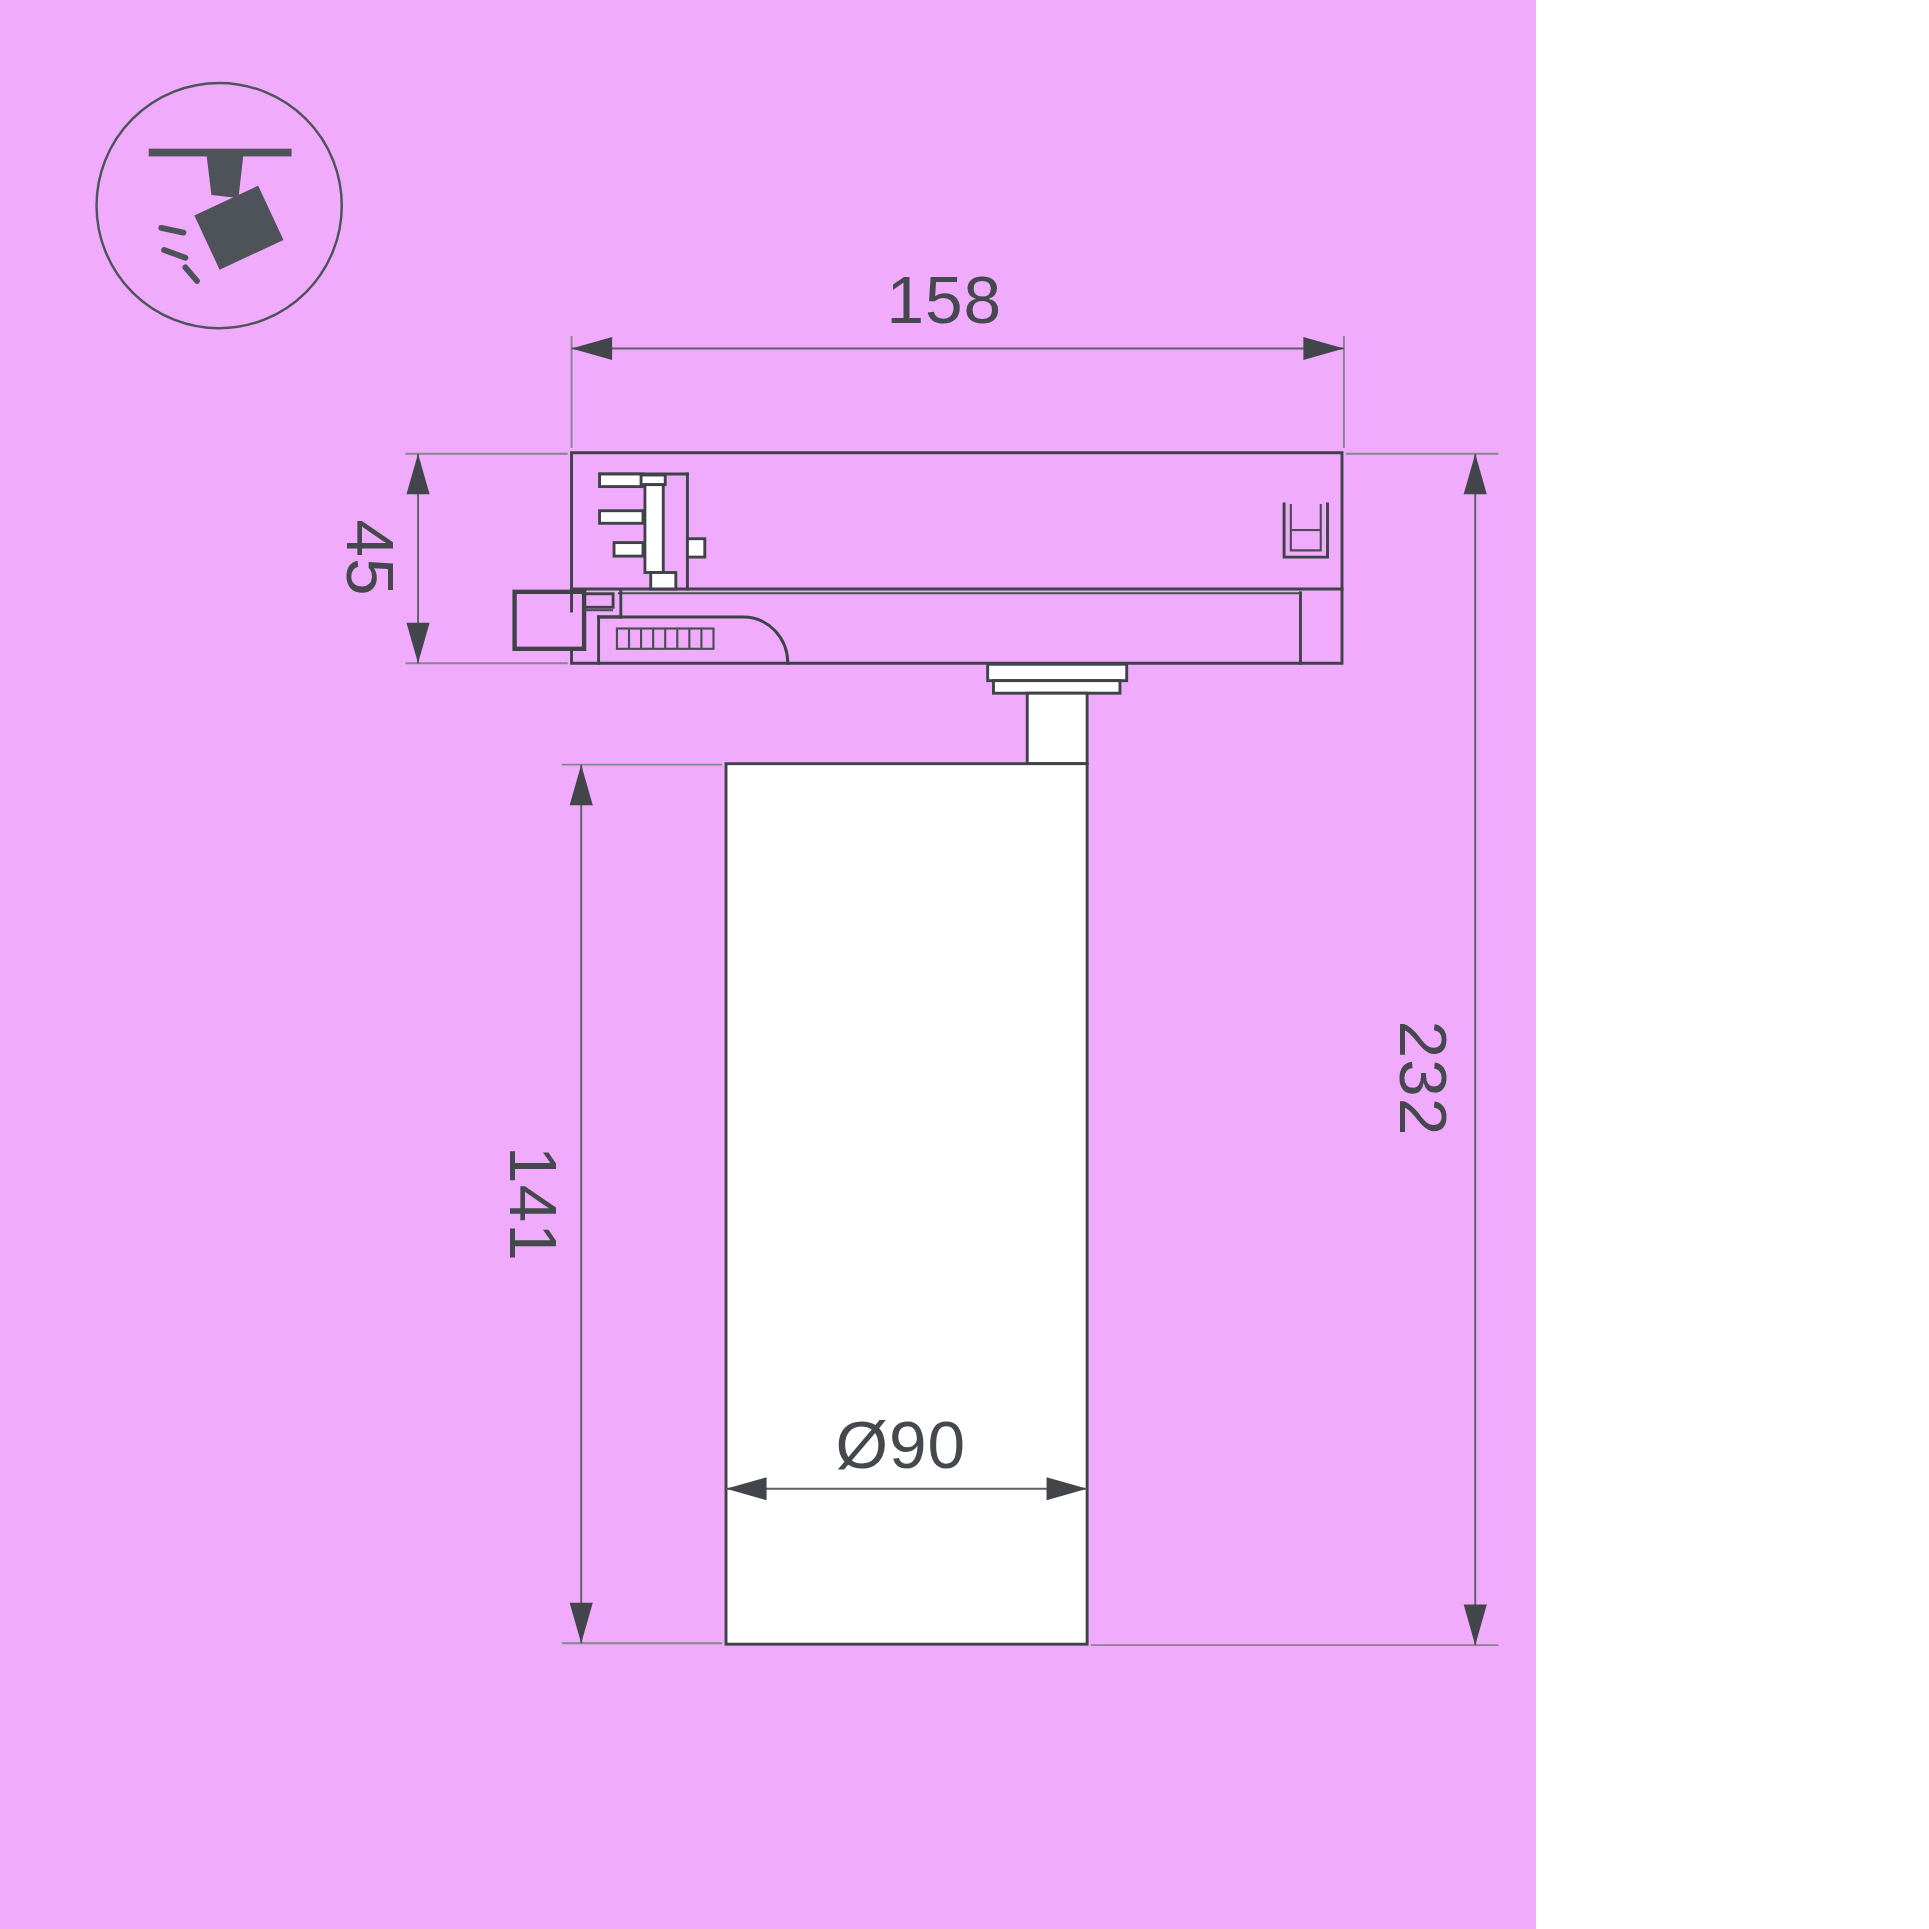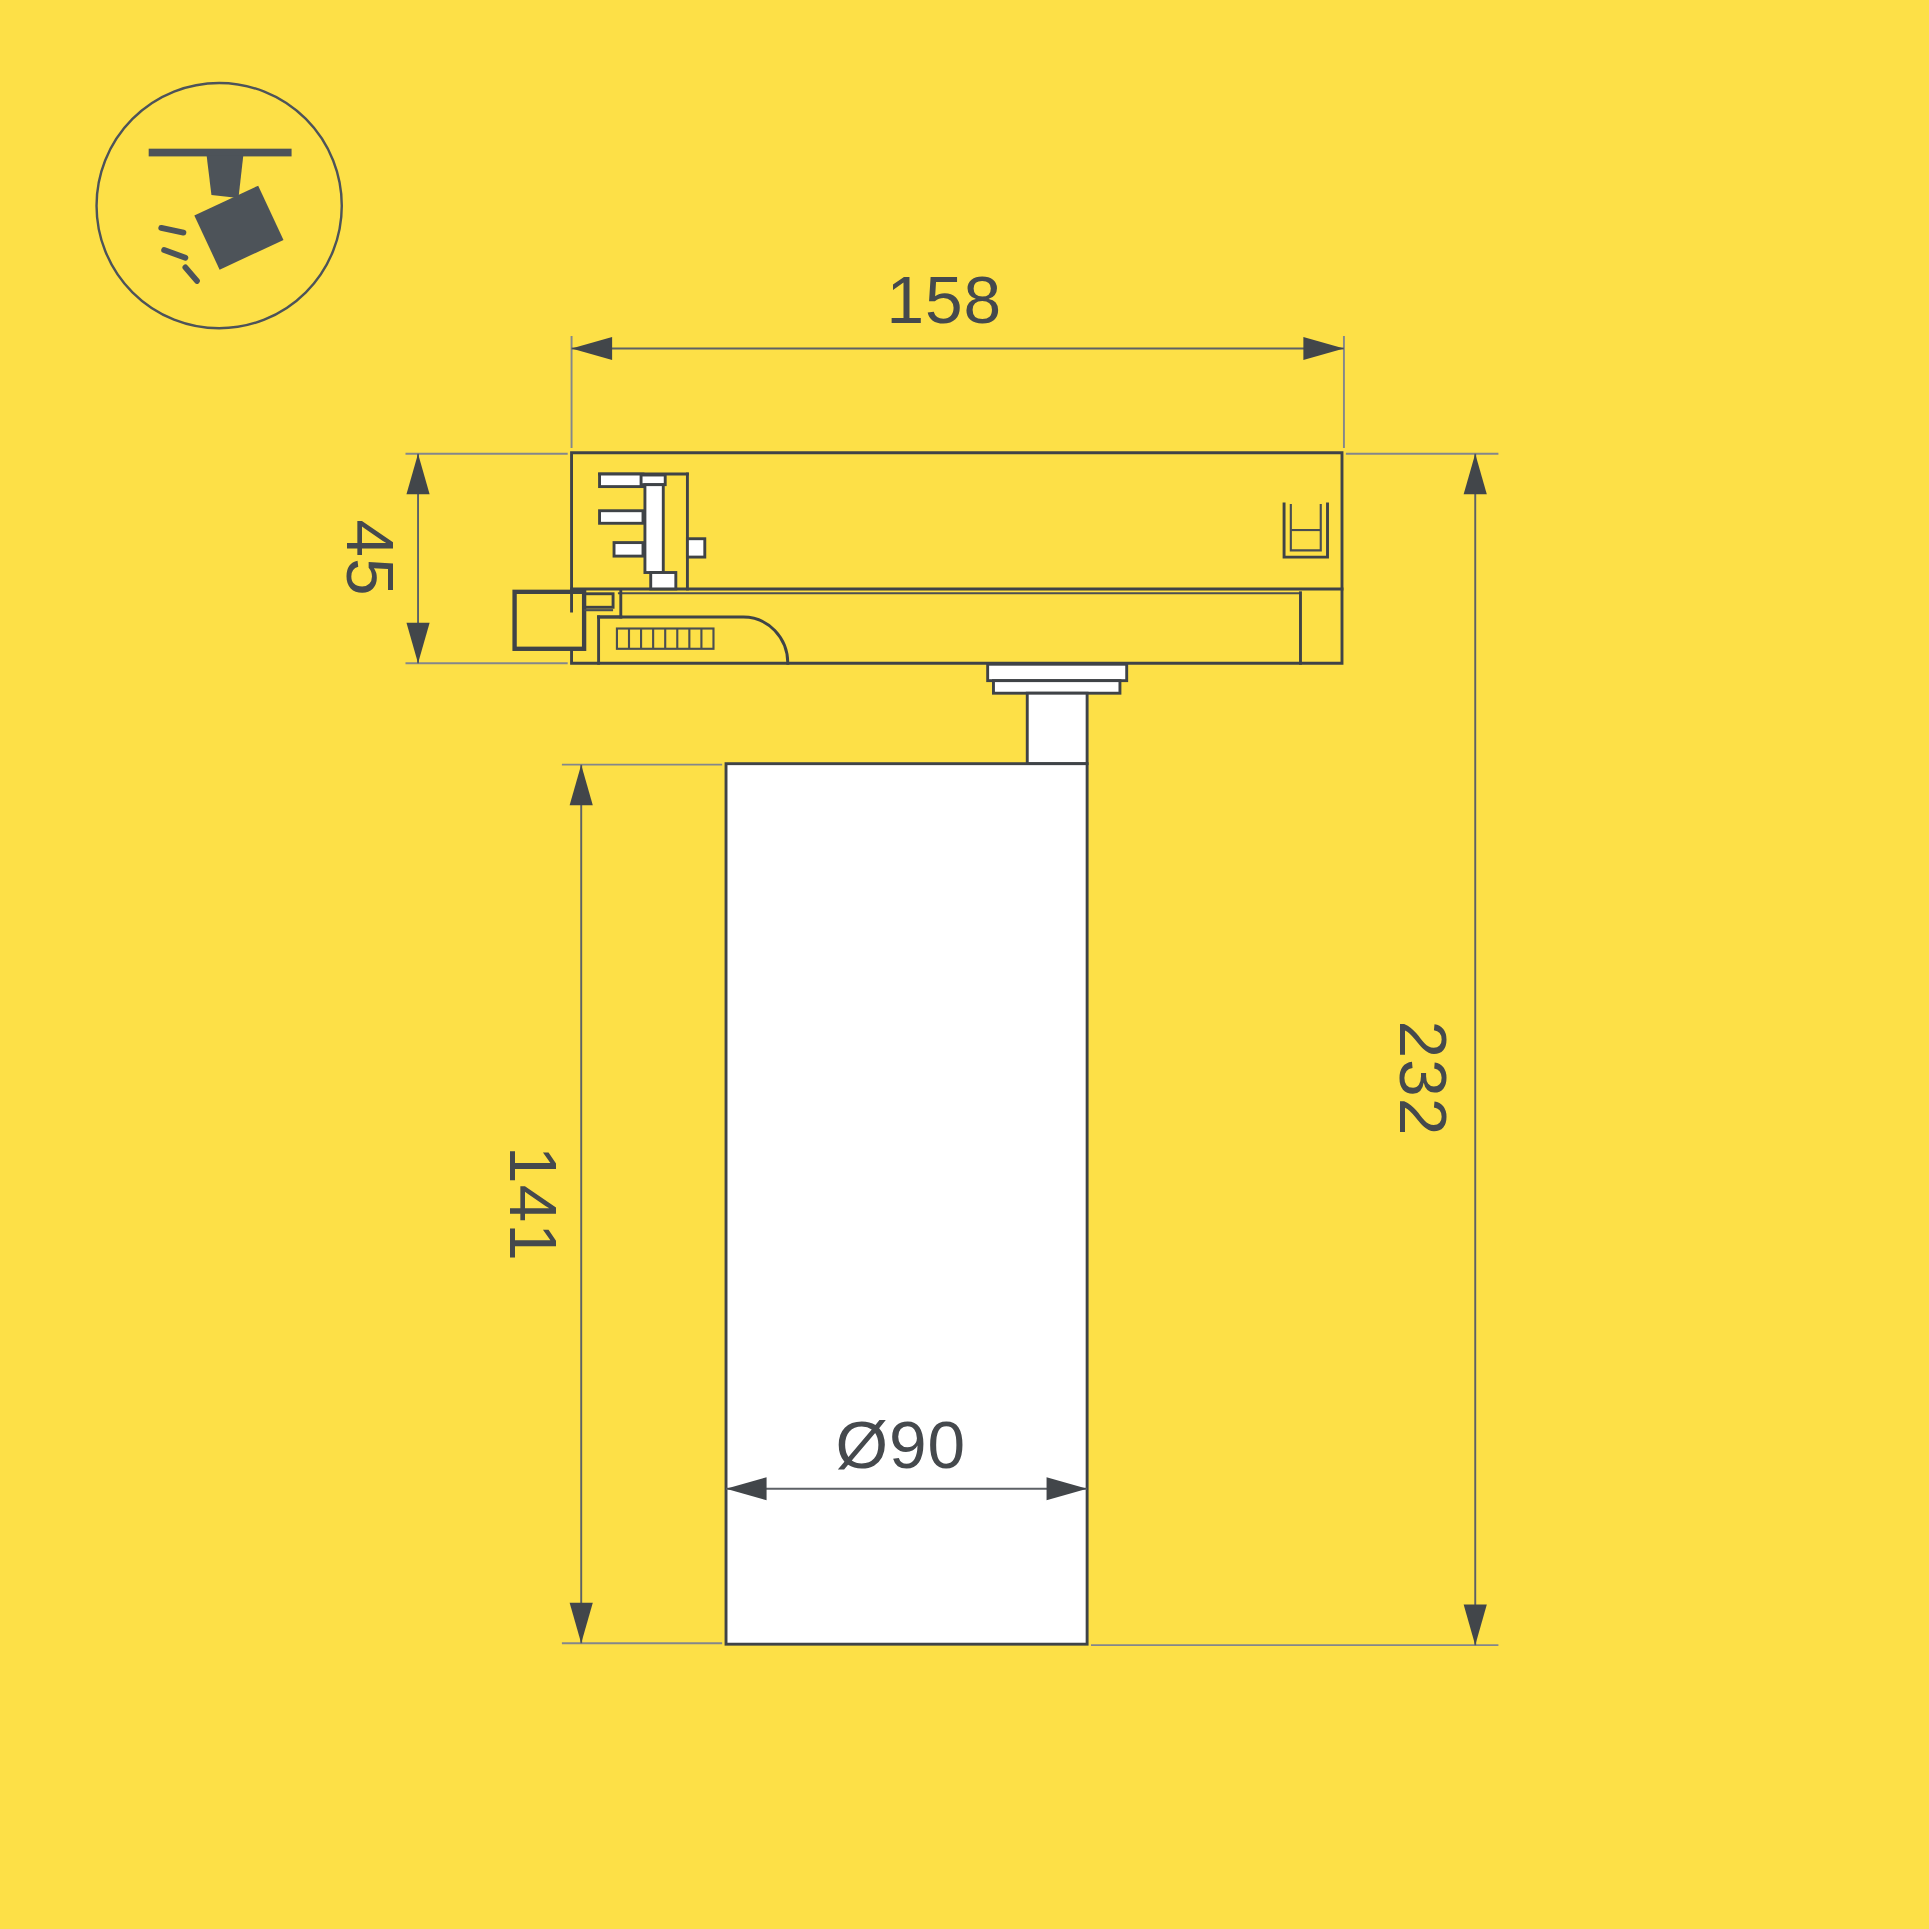--- a/index.html
+++ b/index.html
@@ -3,23 +3,23 @@
 <meta charset="utf-8">
 <style>
   html, body {
     margin: 0;
     padding: 0;
     background: #ffffff;
     width: 1929px;
     height: 1929px;
   }
   #canvas-wrap {
-    width: 1929px;
+    width: 1536px;
     height: 1929px;
-    background: #fde047;
+    background: #f0abfc;
   }
   svg { display: block; }
 
   
   .ln        { stroke: #3f4347; stroke-width: 3;   fill: none; stroke-linecap: square; stroke-linejoin: miter; }
   .ln-thick  { stroke: #3f4347; stroke-width: 4.5; fill: none; stroke-linecap: square; }
   .ln-thin   { stroke: #4a4e52; stroke-width: 2.2; fill: none; }
   .white     { fill: #ffffff; }
 
   

